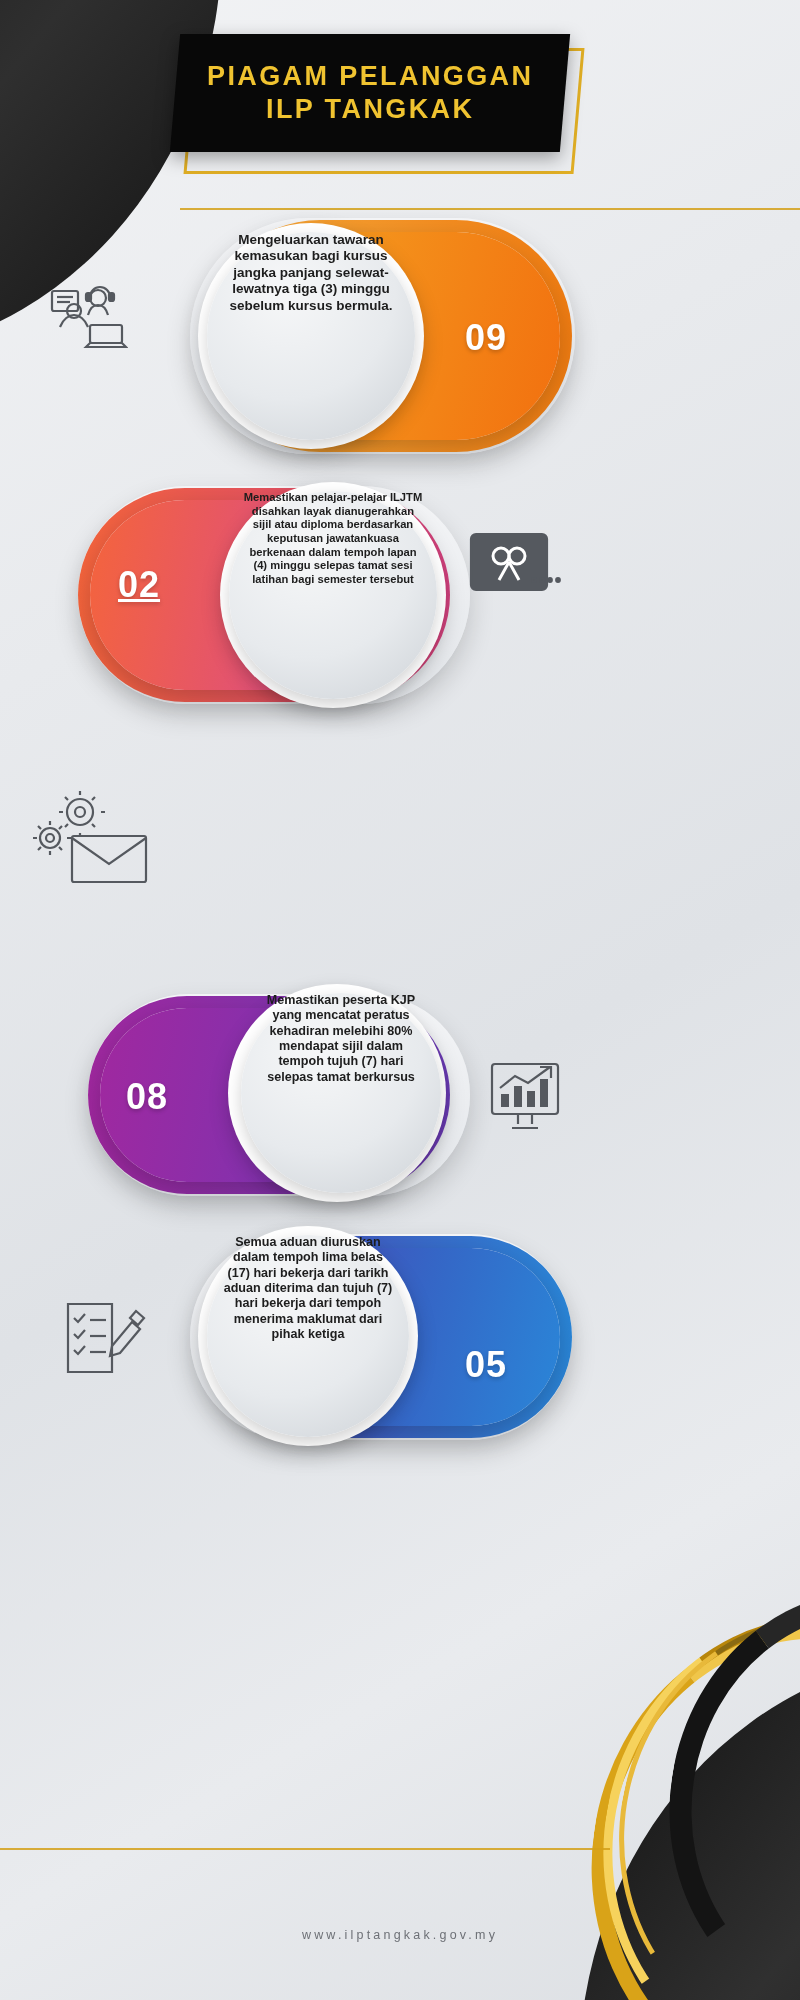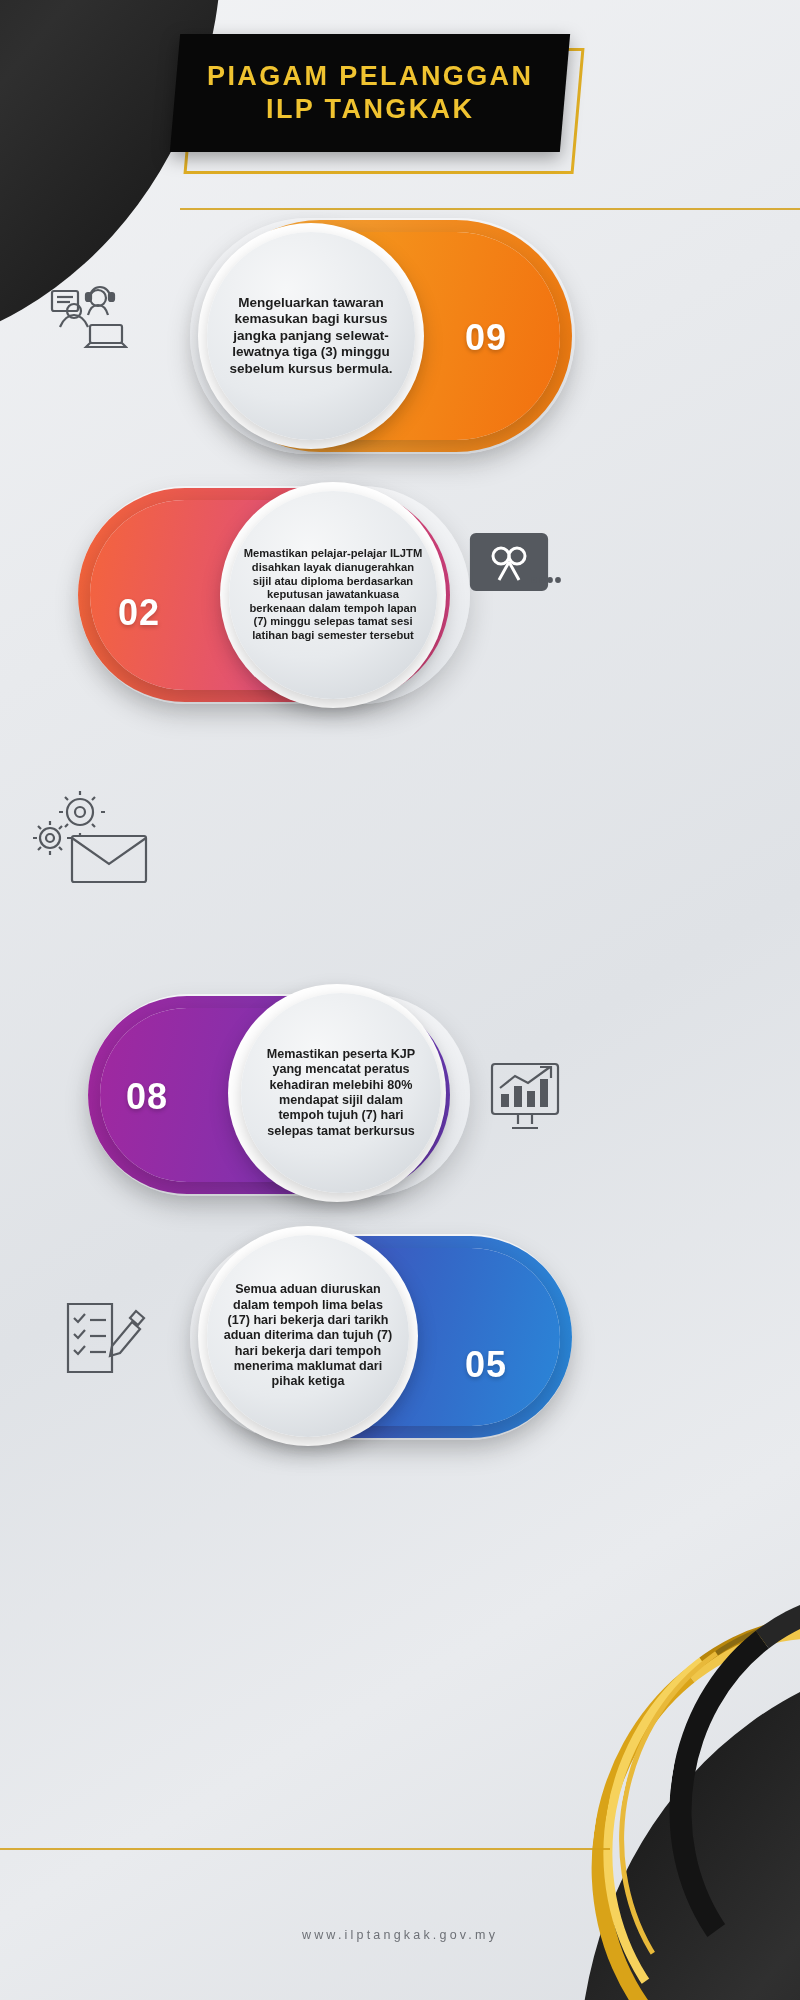--- a/index.html
+++ b/index.html
@@ -148,21 +148,21 @@
     font-size:36px;
     letter-spacing:1px;
     font-family:"Liberation Sans", sans-serif;
     text-shadow: 0 2px 4px rgba(0,0,0,.22);
   }
 
   .bubble {
     position:absolute;
     border-radius:50%;
     background: radial-gradient(circle at 38% 28%, #f6f7f8 0%, #e7eaed 55%, #ccd1d6 100%);
-    display:flex; align-items:center; justify-content:center;
+    display:flex; align-items:flex-start; justify-content:center;
     box-shadow: 0 6px 16px rgba(0,0,0,.18);
   }
   .bubble-ring {
     position:absolute; border-radius:50%;
     background:#ffffff;
     box-shadow: 0 8px 20px rgba(0,0,0,.18);
   }
   .bubble-text {
     text-align:center;
     color:#1d1d1d;
@@ -247,23 +247,23 @@
     </svg>
   </div>
 
   <div class="item" style="top:480px;left:70px;width:410px;height:230px;">
     <div class="tray" style="top:6px;left:8px;width:392px;height:218px;"></div>
     <div class="ringbar" style="top:8px;left:8px;width:372px;height:214px;background:linear-gradient(90deg,#f4643c,#d2417e);"></div>
     <div class="ringbar" style="top:20px;left:20px;width:348px;height:190px;background:linear-gradient(180deg,#f4f5f7,#e4e7eb);"></div>
     <div class="pill" style="top:20px;left:20px;width:330px;height:190px;background:linear-gradient(100deg,#f4643c 0%,#e0507a 60%,#d2417e 100%);"></div>
     <div class="bubble-ring" style="top:2px;left:150px;width:226px;height:226px;"></div>
     <div class="bubble" style="top:11px;left:159px;width:208px;height:208px;">
-      <div class="bubble-text" style="font-size:11.2px;">Memastikan pelajar-pelajar ILJTM disahkan layak dianugerahkan sijil atau diploma berdasarkan keputusan jawatankuasa berkenaan dalam tempoh lapan (7) minggu selepas tamat sesi latihan bagi semester tersebut</div>
-    </div>
-    <div class="num" style="top:112px;left:48px;">02</div>
+      <div class="bubble-text" style="font-size:11.2px;">Memastikan pelajar-pelajar ILJTM disahkan layak dianugerahkan sijil atau diploma berdasarkan keputusan jawatankuasa berkenaan dalam tempoh lapan (4) minggu selepas tamat sesi latihan bagi semester tersebut</div>
+    </div>
+    <div class="num" style="top:84px;left:48px;text-decoration:underline;">02</div>
   </div>
 
   <div class="icon-box" style="top:530px;left:468px;width:100px;height:72px;">
     <svg width="100" height="72" viewBox="0 0 100 72" fill="none" stroke="#55595f" stroke-width="2.2">
       <rect x="3" y="4" width="76" height="56" rx="5" fill="#55595f"></rect>
       <circle cx="33" cy="26" r="8" fill="none" stroke="#fff" stroke-width="3"></circle>
       <circle cx="49" cy="26" r="8" fill="none" stroke="#fff" stroke-width="3"></circle>
       <path d="M41 32 L31 50 M41 32 L51 50" stroke="#fff" stroke-width="3"></path>
       <circle cx="66" cy="50" r="1.8" fill="#55595f"></circle>
       <circle cx="74" cy="50" r="1.8" fill="#55595f"></circle>

